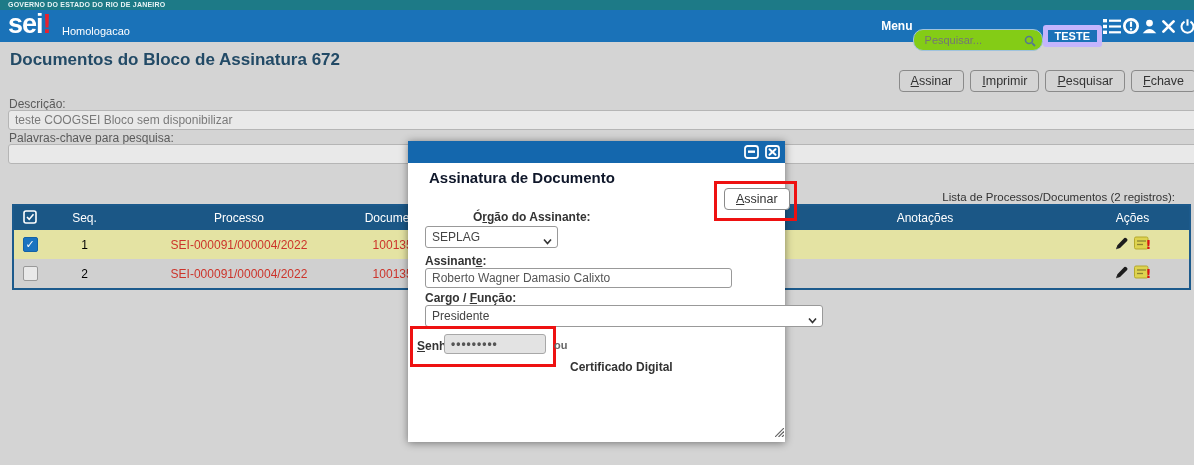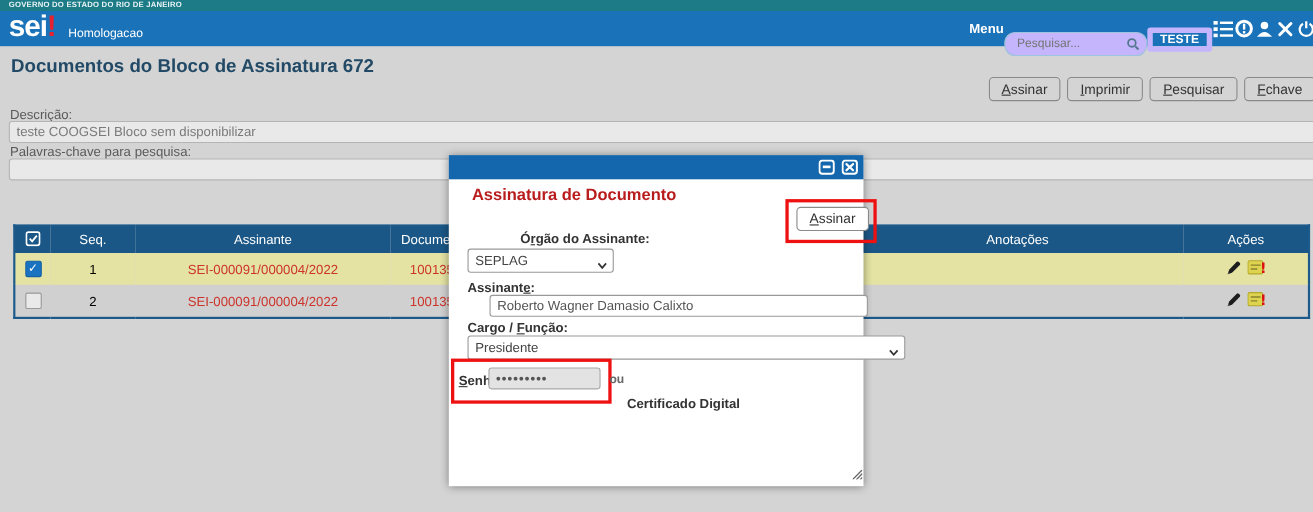--- a/index.html
+++ b/index.html
@@ -10,21 +10,21 @@
   .gov-bar{position:absolute;left:0;top:0;width:100%;height:10px;background:#1d7a87;}
   .gov-bar span{position:absolute;left:8px;top:1px;font-size:7px;letter-spacing:.2px;color:#e8f4f6;font-weight:bold;}
 
   
   .header{position:absolute;left:0;top:10px;width:100%;height:32px;background:#1a72b8;}
   .logo{position:absolute;left:8px;top:-1px;font-size:27px;font-weight:bold;color:#fff;letter-spacing:-1px;}
   .logo .bang{color:#e8212e;}
   .env{position:absolute;left:62px;top:15px;font-size:11px;color:#fff;}
   .hdr-right{position:absolute;right:8px;top:0;height:32px;display:flex;align-items:center;gap:0;}
   .menu-link{color:#fff;font-size:12px;font-weight:bold;cursor:pointer;}
-  .searchbox{position:relative;width:128px;height:20px;background:#c4b5fd;border-radius:10px;border:1px solid #9fc2dd;margin-top:28px;}
+  .searchbox{position:relative;width:128px;height:20px;background:#84cc16;border-radius:10px;border:1px solid #9fc2dd;margin-top:28px;}
   .searchbox input{position:absolute;left:9px;top:1px;width:92px;height:16px;border:none;outline:none;font-size:11px;color:#555;background:transparent;font-family:inherit;}
   .searchbox .mag{position:absolute;right:6px;top:3px;}
   .user-btn{height:22px;padding:0 7px;border:5px solid #c4b5fd;border-radius:3px;color:#fff;font-size:11px;font-weight:bold;display:flex;align-items:center;background:transparent;cursor:pointer;margin-top:20px;}
   .hicon{width:19px;height:19px;display:flex;align-items:center;justify-content:center;cursor:pointer;}
 
   
   .page-title{position:absolute;left:10px;top:50px;font-size:17px;font-weight:bold;color:#224a66;}
   .toolbar{position:absolute;right:9px;top:70px;display:flex;gap:6px;}
   .btn{background:#d4d4d4;border:1px solid #8a8a8a;border-radius:4px;padding:3px 11px;font-size:12.5px;color:#333;font-family:inherit;cursor:pointer;}
   .btn .key{text-decoration:underline;}
@@ -50,21 +50,21 @@
   .cb{display:inline-block;width:13px;height:13px;border-radius:2px;vertical-align:middle;}
   .cb-on{background:#1a73c0;border:1px solid #1462a5;color:#fff;font-size:11px;line-height:13px;text-align:center;}
   .cb-off{background:#e9e9e9;border:1px solid #999;}
   .acts{display:flex;gap:5px;justify-content:center;align-items:center;}
 
   
   .modal{position:absolute;left:408px;top:141px;width:377px;height:301px;background:#fff;box-shadow:0 1px 8px rgba(0,0,0,.45);}
   .modal-titlebar{position:absolute;left:0;top:0;width:100%;height:22px;background:#1467ad;}
   .tb-btns{position:absolute;right:5px;top:3px;display:flex;gap:5px;}
   .tb-btn{width:16px;height:15px;display:flex;align-items:center;justify-content:center;cursor:pointer;}
-  .modal-heading{position:absolute;left:21px;top:28px;font-size:15px;font-weight:bold;color:#b91c1c;text-align:center;}
+  .modal-heading{position:absolute;left:21px;top:28px;font-size:15px;font-weight:bold;color:#0f172a;text-align:center;}
   .m-label{position:absolute;font-size:12px;font-weight:bold;color:#333;}
   .m-label .key{text-decoration:underline;}
   .sel{position:absolute;height:22px;border:1px solid #999;border-radius:3px;background:#fff;font-size:12px;color:#444;display:flex;align-items:center;padding:0 6px;box-sizing:border-box;cursor:pointer;}
   .sel .chev{position:absolute;right:5px;top:7px;}
   .m-input{position:absolute;height:20px;border:1px solid #999;border-radius:3px;background:#fff;font-size:12px;color:#555;padding:0 6px;font-family:inherit;box-sizing:border-box;}
   .senha-input{background:#e3e3e3;border:1px solid #a8a8a8;font-weight:bold;letter-spacing:1px;}
   .ou{position:absolute;font-size:11px;color:#666;font-weight:bold;}
   .cert{position:absolute;font-size:12px;font-weight:bold;color:#333;cursor:pointer;margin-top:22px;}
   .annot{position:absolute;border:3px solid #ee1111;pointer-events:none;}
   .resize-h{position:absolute;right:1px;bottom:1px;}
@@ -141,32 +141,33 @@
     <button class="btn"><span class="key">I</span><span>mprimir</span></button>
     <button class="btn"><span class="key">P</span><span>esquisar</span></button>
     <button class="btn"><span class="key">F</span><span>chave</span></button>
   </div>
 
   <div class="field-label" style="top:97px;">Descrição:</div>
   <input class="text-field" style="top: 110px;" value="teste COOGSEI Bloco sem disponibilizar">
   <div class="field-label" style="top:131px;">Palavras-chave para pesquisa:</div>
   <input class="text-field" style="top: 144px;" value="">
 
+  <div class="list-caption">Lista de Processos/Documentos (2 registros):</div>
 
   <table class="tbl">
     <tbody>
         <tr>
       <th class="col-chk">
         <svg width="14" height="14" viewBox="0 0 14 14">
               <rect x="1" y="1" width="12" height="12" rx="2" fill="none" stroke="#fff" stroke-width="1.6"></rect>
               <path d="M4 7 l2.2 2.4 L10.5 4.2" fill="none" stroke="#fff" stroke-width="1.6"></path>
             </svg>
       </th>
       <th class="col-seq">Seq.</th>
-      <th class="col-proc">Assinante</th>
+      <th class="col-proc">Processo</th>
       <th class="col-doc">Documento</th>
       <th class="col-gap"></th>
       <th class="col-anot">Anotações</th>
       <th class="col-ac">Ações</th>
     </tr>
     <tr class="row-sel">
       <td class="col-chk"><span class="cb cb-on">✓</span></td>
       <td class="col-seq">1</td>
       <td class="col-proc"><a class="red-link">SEI-000091/000004/2022</a></td>
       <td class="col-doc"><a class="red-link">10013546</a></td>
@@ -240,21 +241,21 @@
 
     <div class="m-label" style="left:17px;top:69px;margin-left:48px;"><span>Ó</span><span class="key">rg</span><span>ão do Assinante:</span></div>
     <div class="sel" style="left:17px;top:85px;width:133px;">
       <span>SEPLAG</span>
       <span class="chev"><svg width="9" height="7" viewBox="0 0 9 7">
             <path d="M1 1.5 L4.5 5.5 L8 1.5" fill="none" stroke="#333" stroke-width="1.6"></path>
           </svg></span>
     </div>
 
     <div class="m-label" style="left:17px;top:113px;"><span>Assinant</span><span class="key">e</span><span>:</span></div>
-    <input class="m-input" style="left: 17px; top: 127px; width: 344px; margin-left: 20px;" value="Roberto Wagner Damasio Calixto">
+    <input class="m-input" style="left: 17px; top: 127px; width: 307px;" value="Roberto Wagner Damasio Calixto">
 
     <div class="m-label" style="left:17px;top:150px;"><span>Cargo / </span><span class="key">F</span><span>unção:</span></div>
     <div class="sel" style="left:17px;top:164px;width:398px;">
       <span>Presidente</span>
       <span class="chev"><svg width="9" height="7" viewBox="0 0 9 7">
             <path d="M1 1.5 L4.5 5.5 L8 1.5" fill="none" stroke="#333" stroke-width="1.6"></path>
           </svg></span>
     </div>
 
     <div class="m-label" style="left:9px;top:198px;"><span class="key">S</span><span>enha</span></div>

